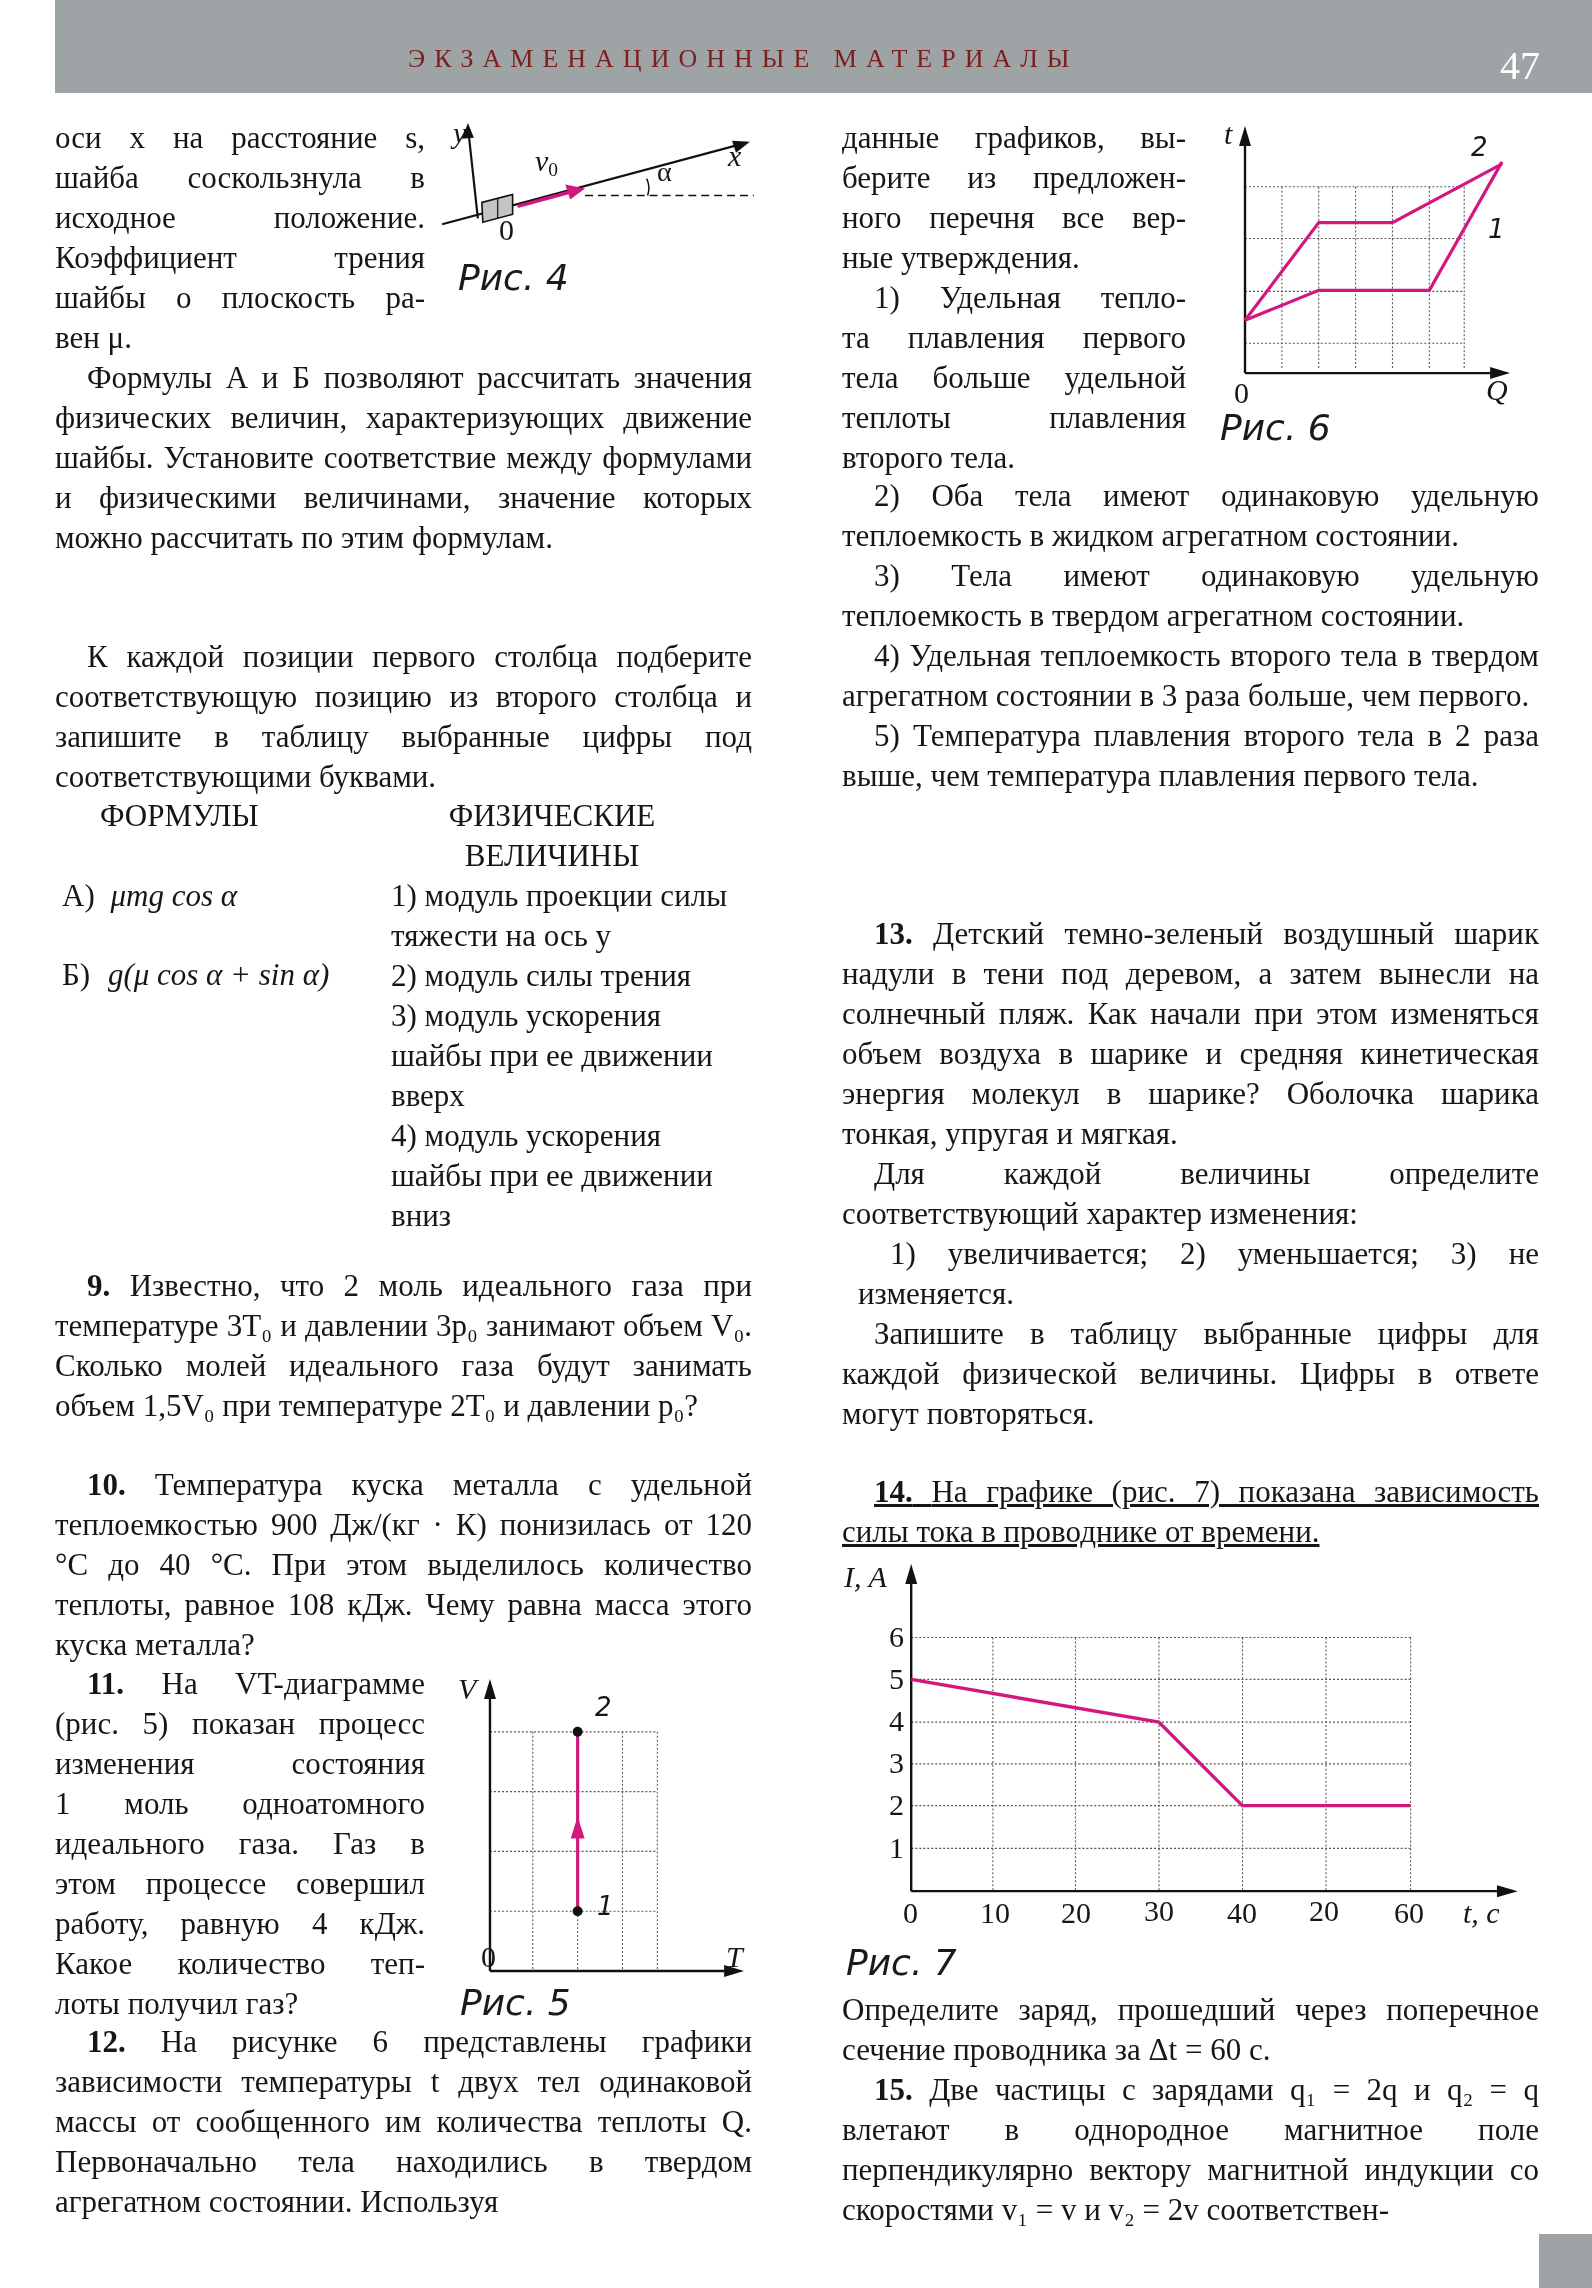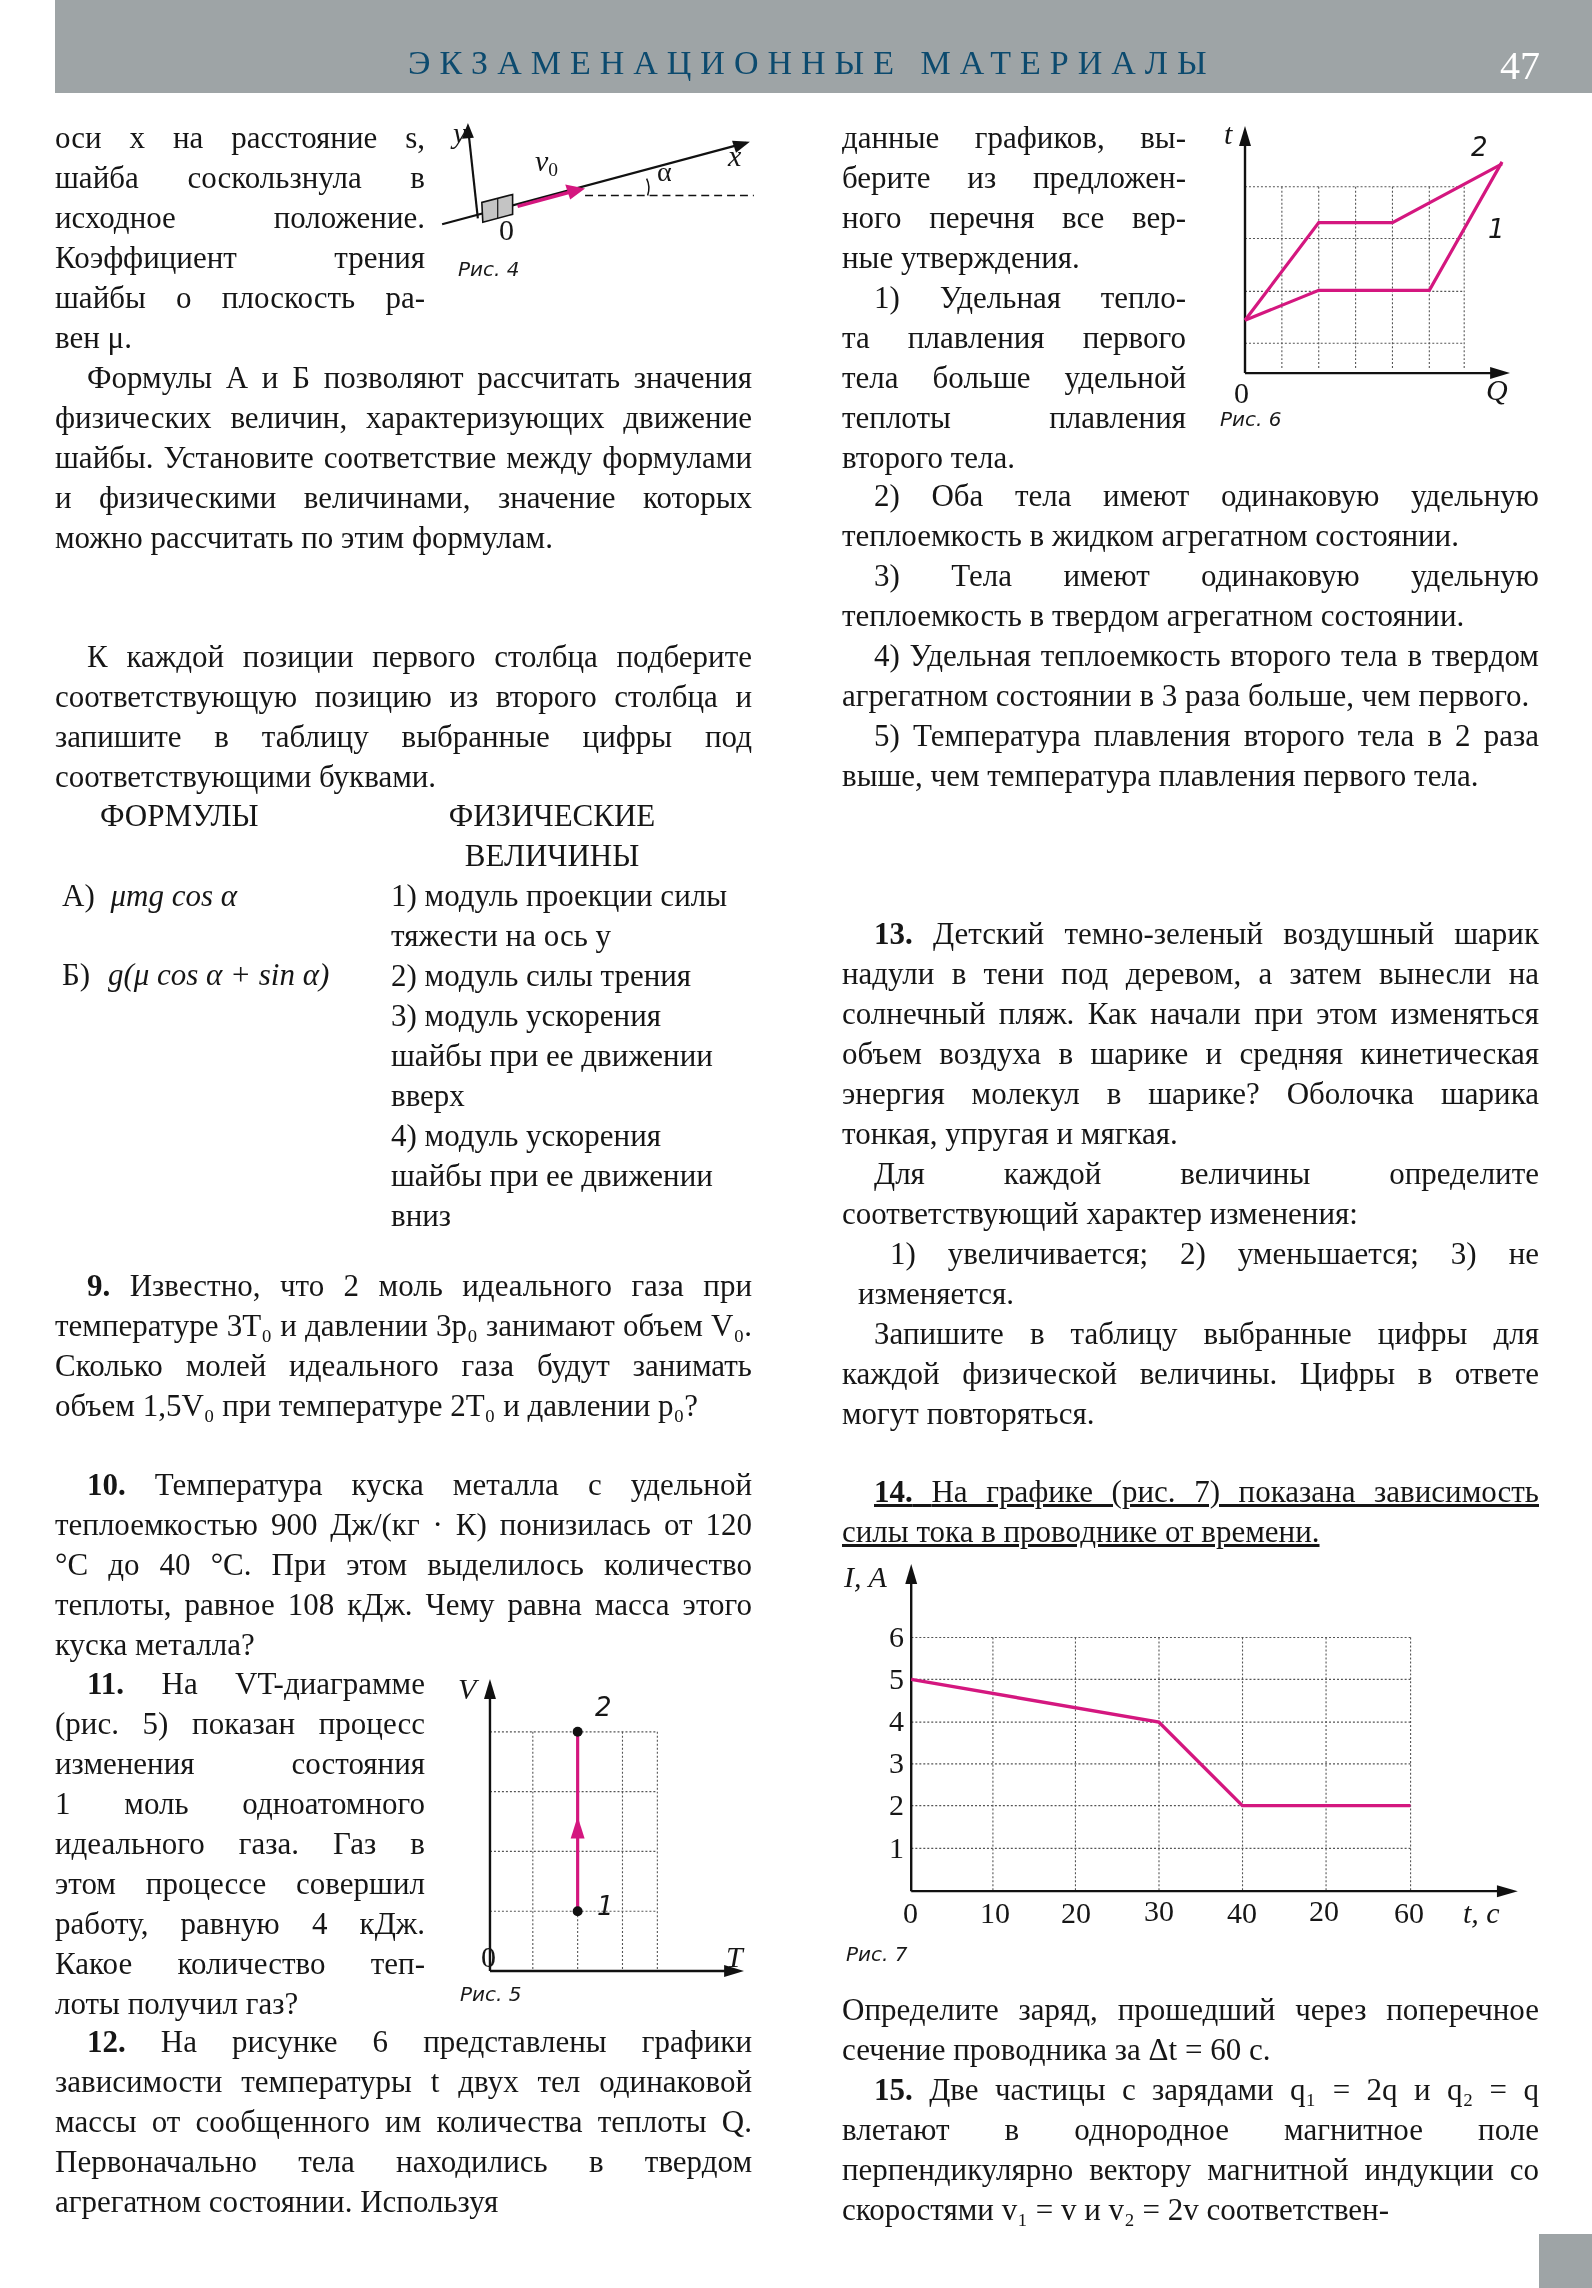--- a/index.html
+++ b/index.html
@@ -7,33 +7,33 @@
     width: 1592px; height: 2289px; position: relative; overflow: hidden;
     background: #ffffff; color: #161616;
     font-family: "Liberation Serif", "DejaVu Serif", serif;
   }
   .header {
     position: absolute; left: 55px; top: 0; width: 1537px; height: 93px;
     background: #9ea4a6;
   }
   .header-title {
     position: absolute; left: 353px; top: 44px;
-    color: #0c4a6e; font-size: 34px; letter-spacing: 9px; white-space: nowrap;
+    color: #7f1d1d; font-size: 26px; letter-spacing: 9px; white-space: nowrap;
   }
   .page-number {
     position: absolute; right: 52px; top: 42px; color: #ffffff; font-size: 40px;
   }
   .corner-box { position: absolute; left: 1539px; top: 2234px; width: 53px; height: 55px; background: #9ea4a6; }
 
   .txt { position: absolute; font-size: 31px; line-height: 40px; }
   .para { text-indent: 32px; }
   .j { text-align: justify; text-align-last: justify; }
   .i { font-style: italic; }
   .b { font-weight: bold; }
-  .fig-cap { position: absolute; font-family: "DejaVu Sans", sans-serif; font-style: italic; font-size: 20px; color: #1a1a1a; }
+  .fig-cap { position: absolute; font-family: "DejaVu Sans", sans-serif; font-style: italic; font-size: 36px; color: #1a1a1a; }
   .lbl { position: absolute; font-size: 30px; }
   .lbl.i { font-style: italic; }
   svg { position: absolute; overflow: visible; }
   sub { font-size: 0.65em; vertical-align: -0.25em; font-style: normal; }
 </style>
 </head>
 <body>
 
 <div class="header">
   <div class="header-title">ЭКЗАМЕНАЦИОННЫЕ МАТЕРИАЛЫ</div>

